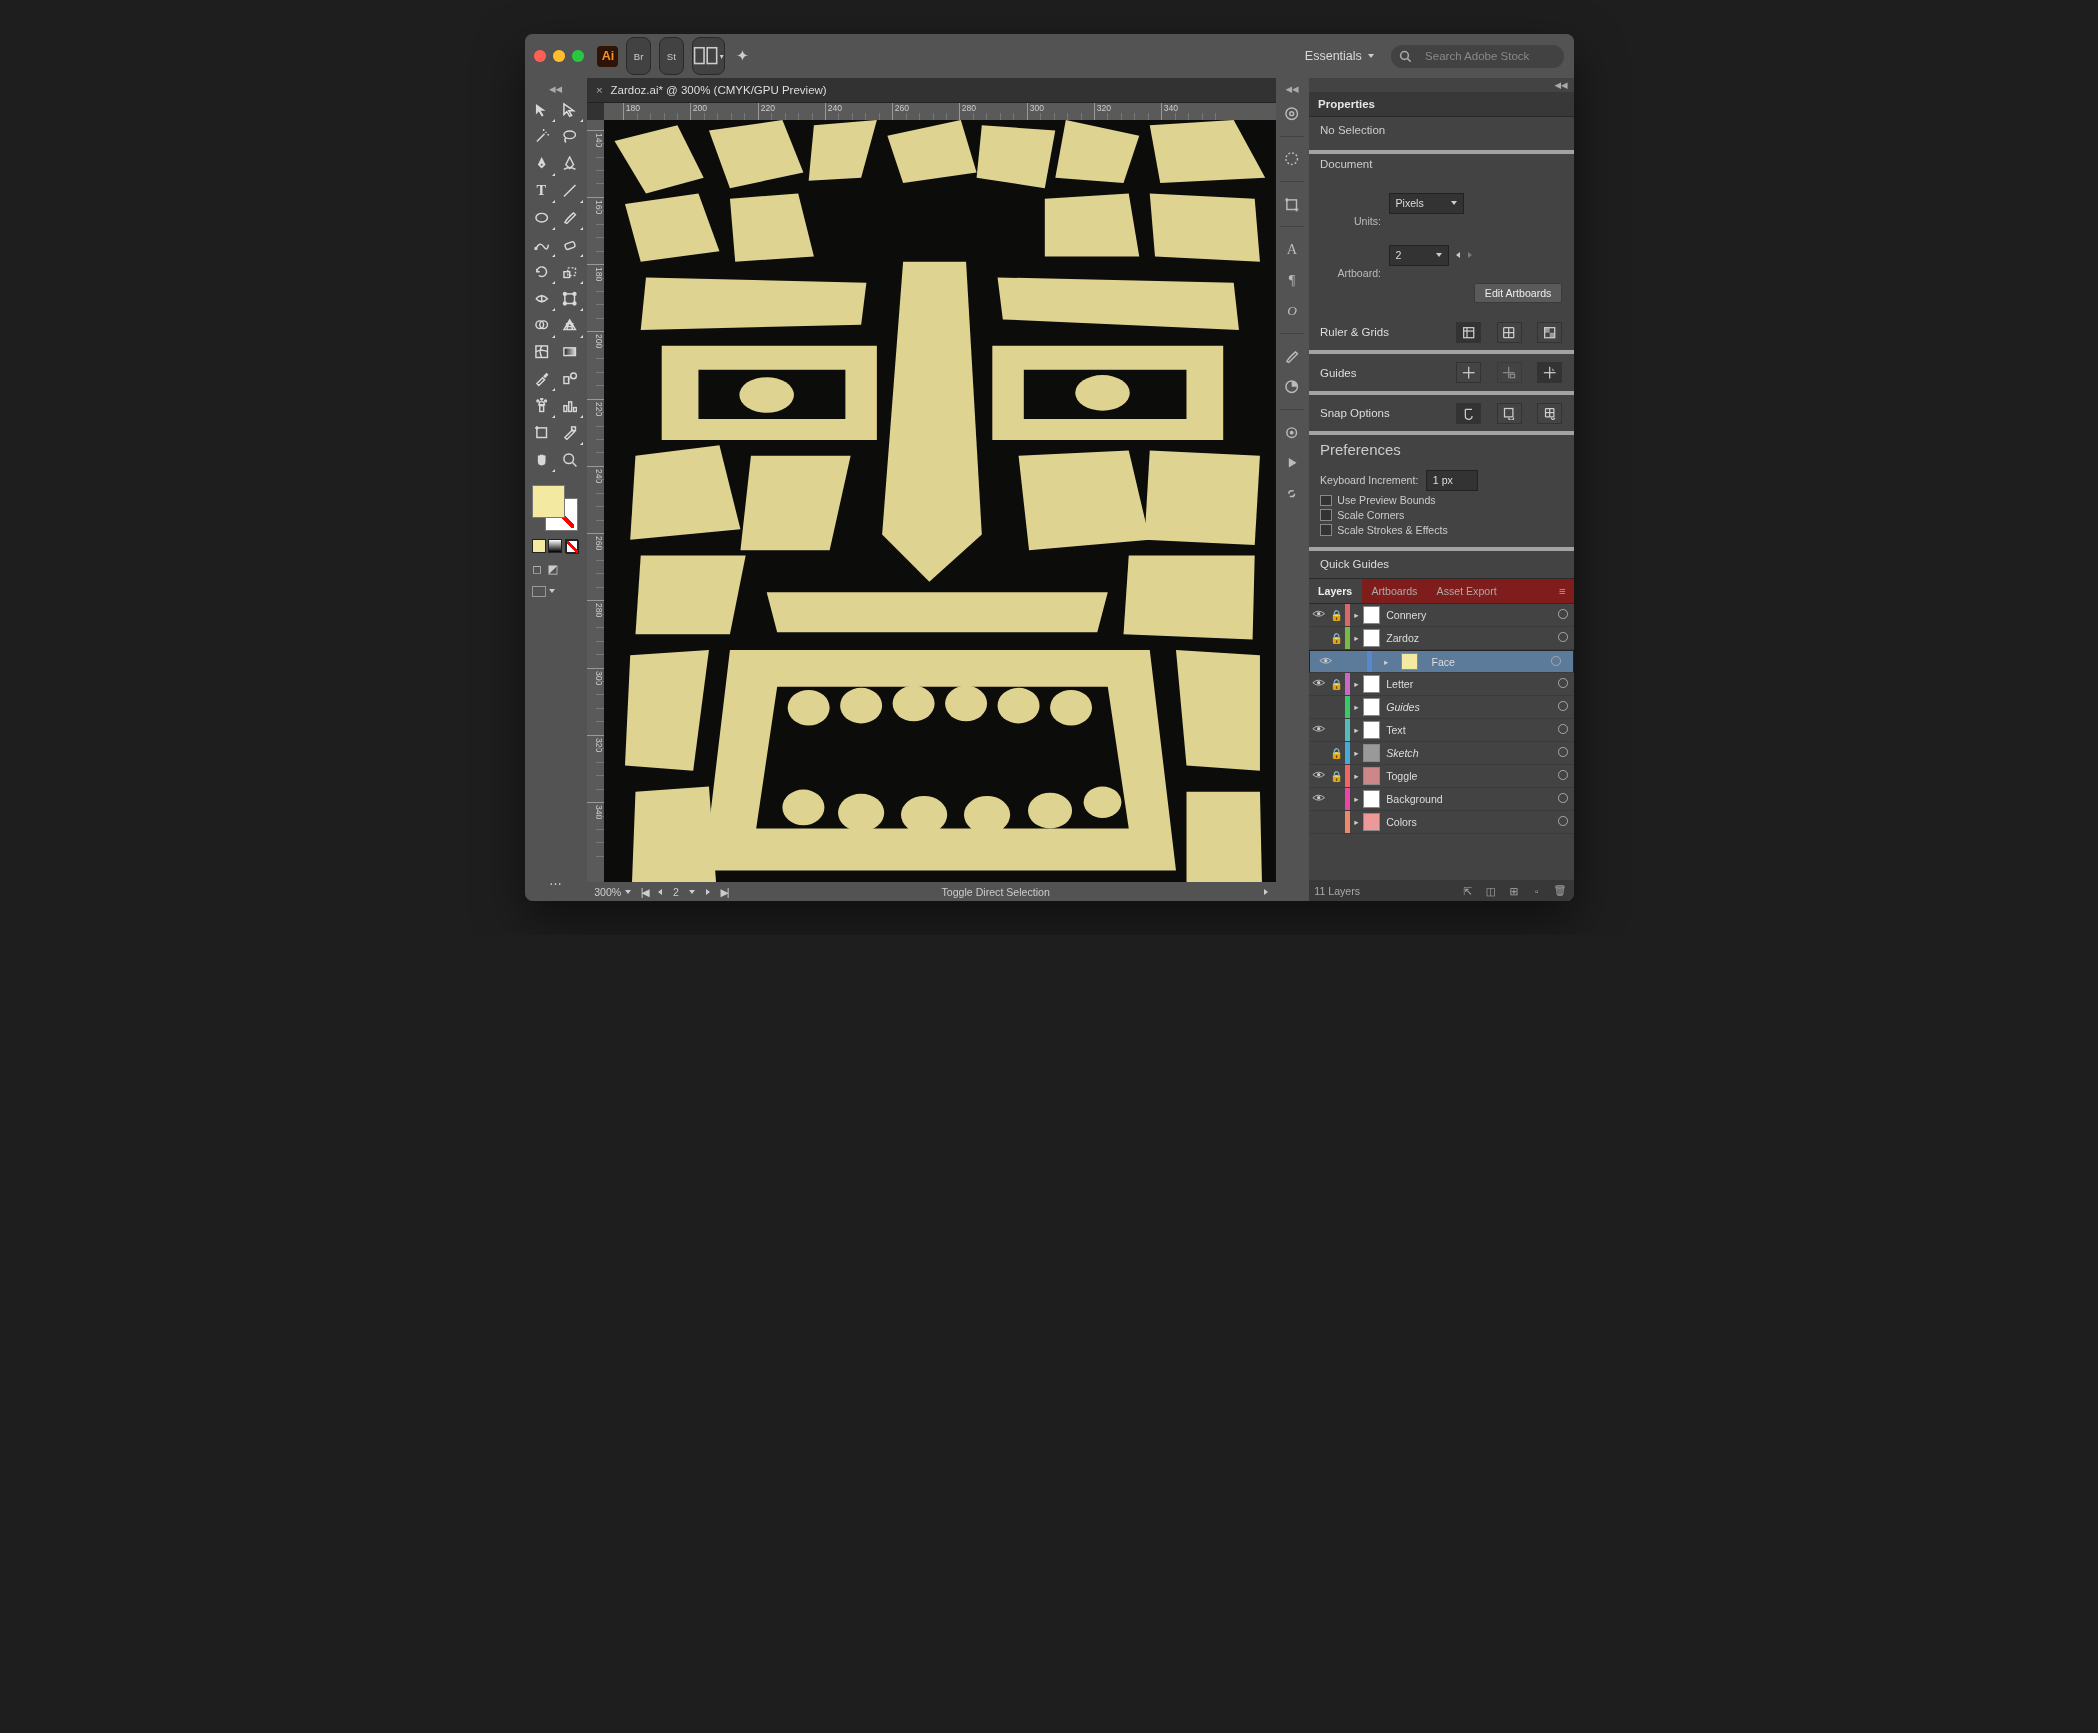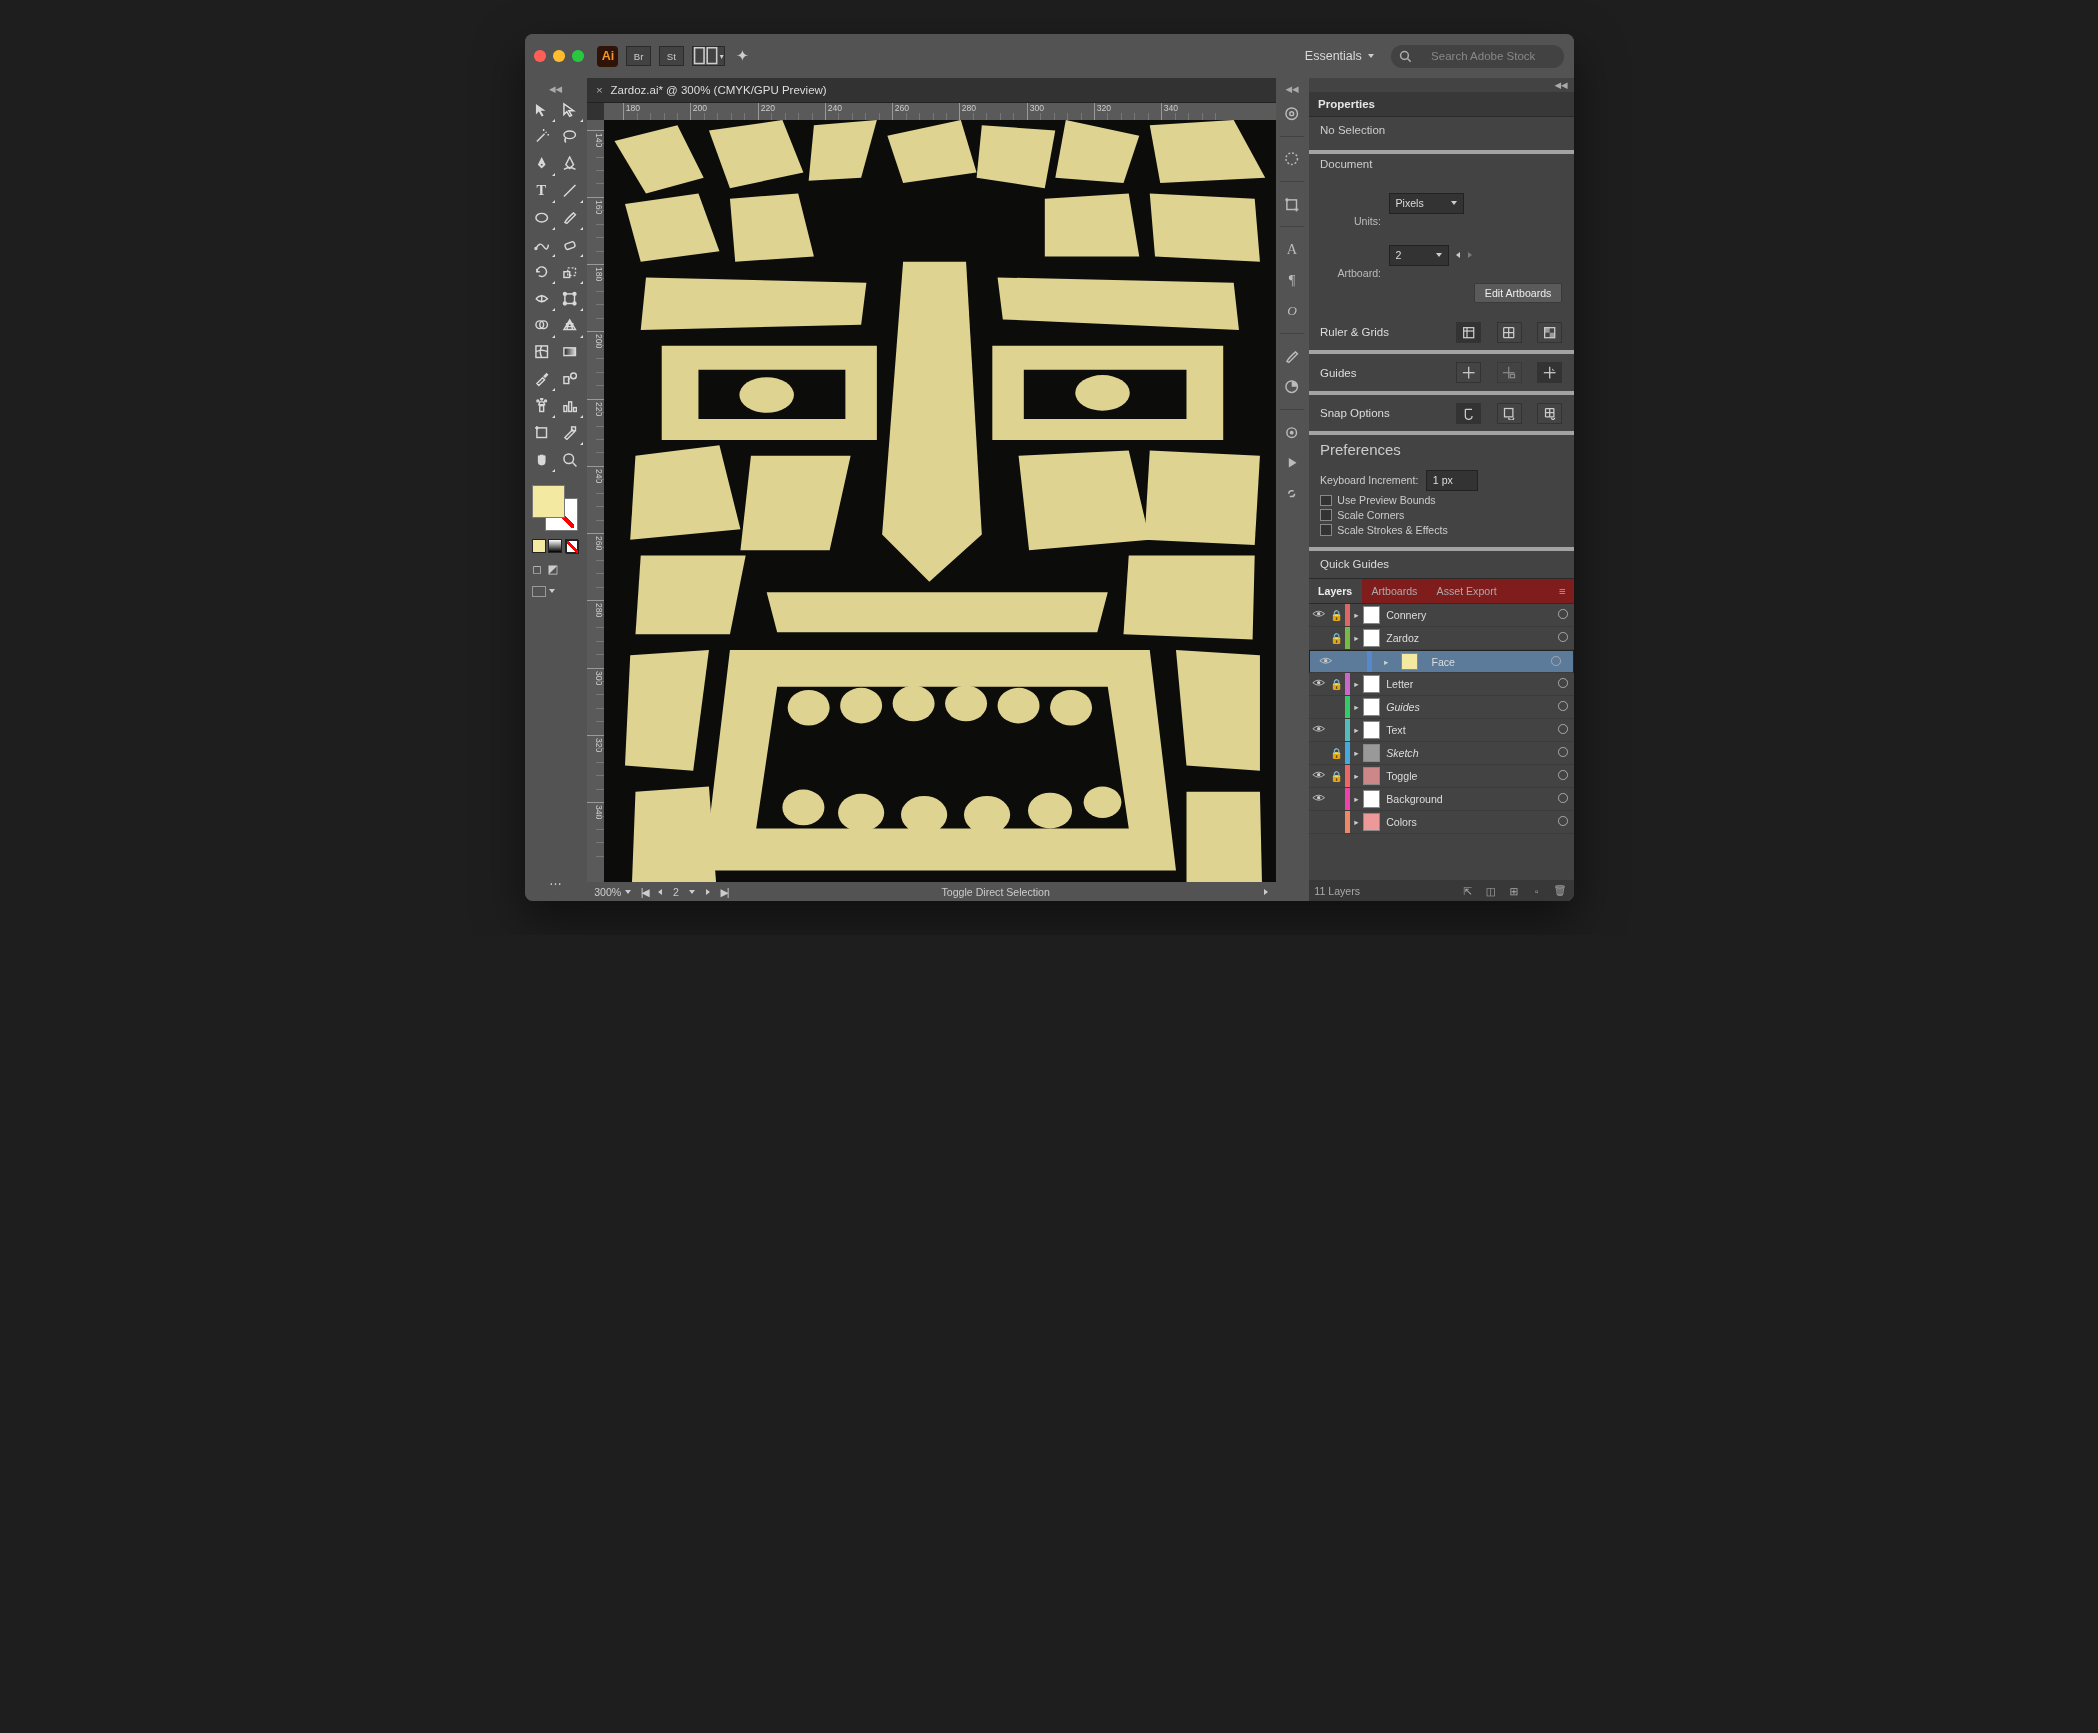--- a/index.html
+++ b/index.html
@@ -3,24 +3,24 @@
 <meta charset="utf-8">
 <style>
 html,body{margin:0;padding:0;background:#1e1e1e;font-family:-apple-system,Helvetica,Arial,sans-serif;font-size:11.5px;color:#ddd;}
 *{box-sizing:border-box;}
 .window{width:1049px;height:867px;margin:34px auto;background:#323232;border-radius:7.7px;box-shadow:0 19px 48px rgba(0,0,0,0.5);display:flex;flex-direction:column;overflow:hidden;position:relative;}
 .titlebar{height:44px;background:#535353;display:flex;align-items:center;padding:0 9.6px;gap:7.7px;}
 .traffic{display:flex;gap:7.7px;margin-right:5.8px;}
 .dot{width:11.5px;height:11.5px;border-radius:50%;}
 .dot.r{background:#ff5f57;}.dot.y{background:#febc2e;}.dot.g{background:#28c840;}
 .ai-icon{width:21px;height:21px;background:#2f1307;border-radius:3.8px;display:flex;align-items:center;justify-content:center;color:#f8941c;font-weight:bold;font-size:12.5px;}
-.square-btn{width:25px;height:20px;background:#424242;border:1px solid #2a2a2a;display:flex;align-items:center;justify-content:center;color:#ccc;font-size:9.6px;border-radius:0;}
+.square-btn{width:25px;height:38px;background:#424242;border:1px solid #2a2a2a;display:flex;align-items:center;justify-content:center;color:#ccc;font-size:9.6px;border-radius:8px;}
 .tbfill{flex:1;}
 .workspace{color:#d9d9d9;font-size:12.5px;display:flex;align-items:center;gap:5.8px;margin-right:9.6px;}
-.search{flex:0 0 173px;height:23px;background:#424242;border-radius:11.5px;display:flex;align-items:center;padding:0 7.7px;color:#888;gap:20px;}
+.search{flex:0 0 173px;height:23px;background:#424242;border-radius:11.5px;display:flex;align-items:center;padding:0 7.7px;color:#888;gap:14px;}
 .search svg{width:12.5px;height:12.5px;fill:none;stroke:#aaa;stroke-width:2;}
 .body{flex:1;display:flex;overflow:hidden;}
 .left{flex:0 0 62px;background:#535353;display:flex;flex-direction:column;padding:3.8px 0;}
 .docarea{flex:1;display:flex;flex-direction:column;background:#323232;}
 .right{flex:0 0 298px;background:#535353;display:flex;}
 .colicons{flex:0 0 33px;background:#535353;display:flex;flex-direction:column;}
 .colpanel{flex:1;background:#434343;display:flex;flex-direction:column;}
 .tools{display:grid;grid-template-columns:1fr 1fr;gap:1.9px;padding:1.9px 3.8px;}
 .tool{height:25px;display:flex;align-items:center;justify-content:center;color:#ddd;position:relative;}
 .tool svg{width:15.4px;height:15.4px;stroke:#d8d8d8;fill:none;stroke-width:1.5;}

